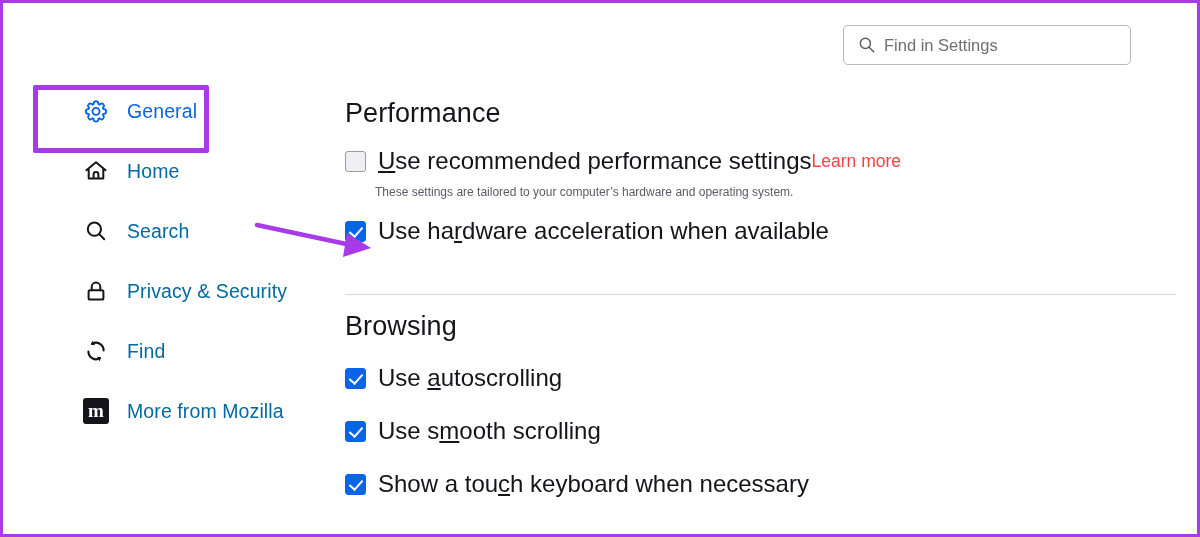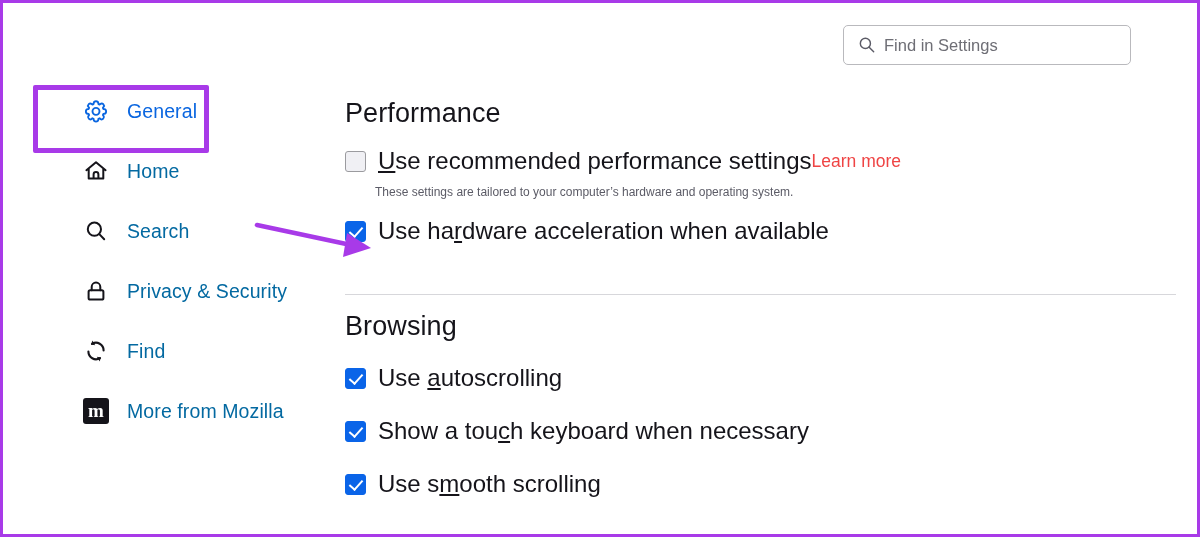--- a/index.html
+++ b/index.html
@@ -302,26 +302,26 @@
 
     <h2 class="section-title" style="margin-top:16px;">Browsing</h2>
 
     <div class="row">
       <span class="cb on"></span>
       <span class="row-label"><span>Use </span><span class="ak">a</span><span>utoscrolling</span></span>
     </div>
 
     <div class="row" style="margin-top:25px;">
       <span class="cb on"></span>
-      <span class="row-label"><span>Show a tou</span><span class="ak">c</span><span>h keyboard when necessary</span></span>
+      <span class="row-label"><span>Use s</span><span class="ak">m</span><span>ooth scrolling</span></span>
     </div>
 
     <div class="row" style="margin-top:25px;">
       <span class="cb on"></span>
-      <span class="row-label"><span>Use s</span><span class="ak">m</span><span>ooth scrolling</span></span>
+      <span class="row-label"><span>Show a tou</span><span class="ak">c</span><span>h keyboard when necessary</span></span>
     </div>
   </main>
 
   <div class="hl-box"></div>
 
   <svg class="arrow-svg" viewBox="0 0 130 48">
     <line x1="6" y1="10" x2="100" y2="30" stroke="#a83ae8" stroke-width="4.5" stroke-linecap="round"></line>
     <path d="M96 18 L120 33 L92 42 Z" fill="#a83ae8"></path>
   </svg>
 

